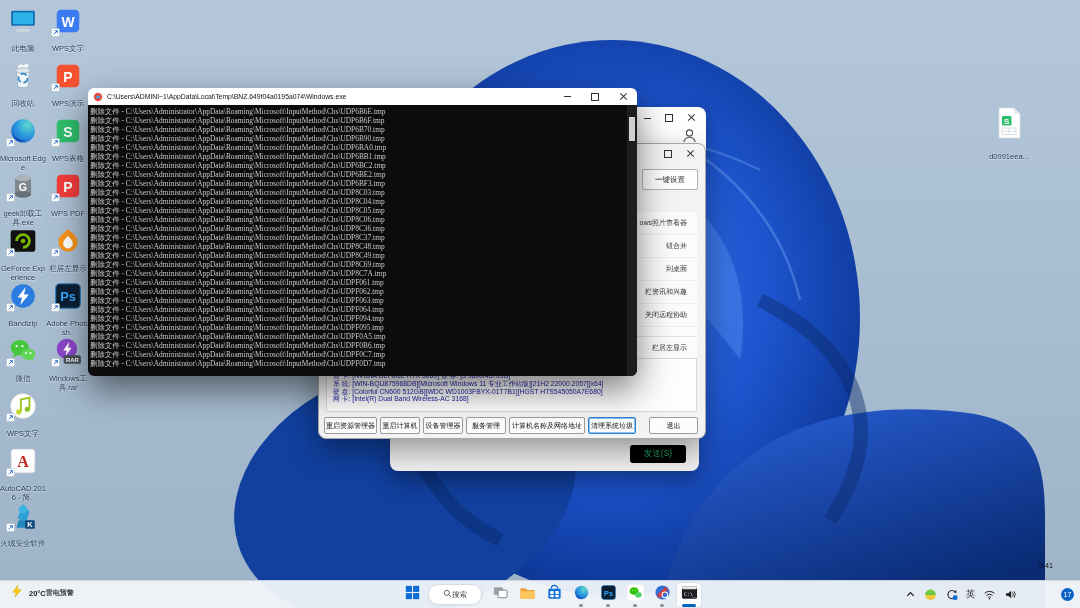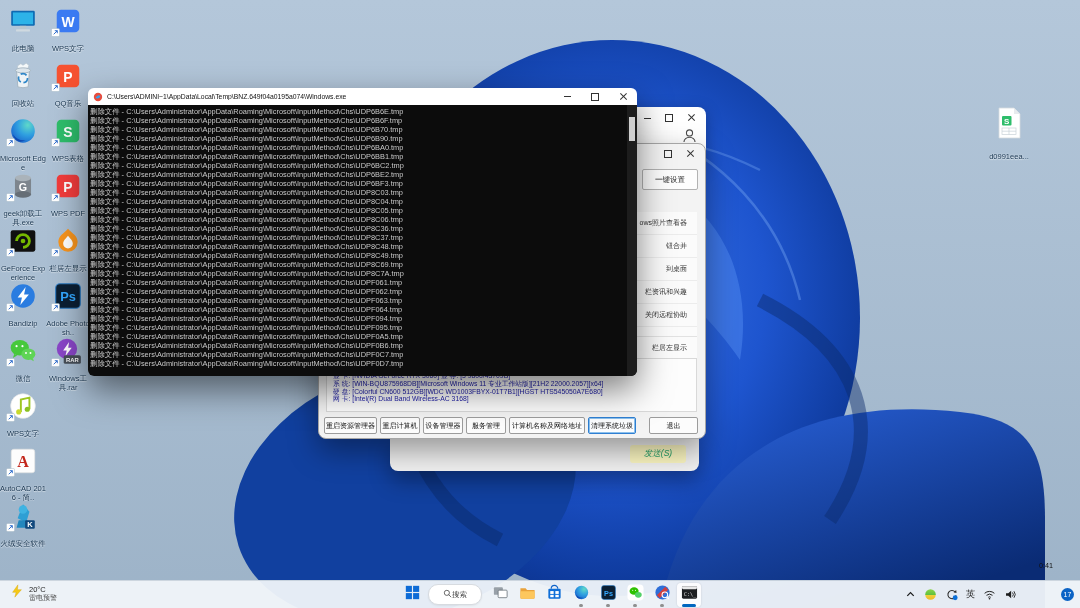--- a/index.html
+++ b/index.html
@@ -60,45 +60,45 @@
   .tw-btn:nth-child(1){width:53px;}.tw-btn:nth-child(2){width:40px;}
   .tw-btn:nth-child(3){width:40px;}.tw-btn:nth-child(4){width:40px;}
   .tw-btn:nth-child(5){width:76px;}.tw-btn:nth-child(6){width:48px;}
   .tw-btn:nth-child(7){width:49px;}
   .tw-btn.focused{border-color:#2f7fd2;box-shadow:inset 0 0 0 1px #8cc0ec;background:#fbfdff;}
   .push-right{margin-left:auto;}
 
   
   #chat-win{left:390px;top:437px;width:309px;height:34px;background:#f2f2f2;
     border-radius:0 0 8px 8px;box-shadow:0 10px 22px rgba(0,0,0,.32);z-index:15;}
-  #send-btn{position:absolute;right:13px;top:8px;width:56px;height:18px;background:#fef9c3;
-    border-radius:3px;font-size:8.5px;color:#26a269;display:flex;align-items:center;justify-content:center;font-style:italic;}
+  #send-btn{position:absolute;right:13px;top:8px;width:56px;height:18px;background:#000000;
+    border-radius:3px;font-size:8.5px;color:#26a269;display:flex;align-items:center;justify-content:center;}
 
   
   #console-win{left:88px;top:88px;width:549px;height:288px;z-index:40;
     border-radius:6px;overflow:hidden;box-shadow:0 14px 34px rgba(0,0,0,.5);}
   #console-titlebar{height:17px;background:#fff;display:flex;align-items:center;padding-left:5px;}
   #console-app-icon{width:10px;height:10px;flex:0 0 auto;}
   #console-app-icon svg{width:10px;height:10px;display:block;}
   #console-title{font-size:6.8px;color:#111;margin-left:4px;flex:1;white-space:nowrap;overflow:hidden;}
   #console-controls{display:flex;height:100%;align-items:center;}
   #console-controls .ctl{width:28px;height:17px;}
   #console-body{position:absolute;top:17px;left:0;right:0;bottom:0;background:#0c0c0c;
     overflow:hidden;padding:2px 0 0 2px;}
-  .console-line{font-family:Liberation Sans, sans-serif;font-size:7.4px;line-height:9px;
+  .console-line{font-family:Liberation Serif, serif;font-size:7.4px;line-height:9px;
     color:#c9c9c9;white-space:pre;}
   #console-scroll{position:absolute;top:17px;right:0;bottom:0;width:10px;background:#1d1d1d;}
   #console-thumb{position:absolute;top:12px;left:2px;width:6px;height:24px;background:#cfcfcf;}
 
   
   #taskbar{position:absolute;left:0;right:0;bottom:0;height:27px;z-index:50;
     background:rgba(241,245,250,.95);border-top:1px solid rgba(110,130,150,.25);}
   #weather{position:absolute;left:10px;top:3px;display:flex;align-items:center;gap:5px;}
   #weather svg{width:14px;height:14px;}
-  #weather .wt{display:flex;flex-direction:column;}
+  #weather .wt{display:flex;flex-direction:row;font-weight:bold;}
   #weather .temp{font-size:7.5px;color:#1d1d1d;line-height:9px;}
   #weather .alert{font-size:7px;color:#4a4a4a;line-height:8px;}
   #tb-center{position:absolute;left:402px;top:0;height:27px;display:flex;align-items:center;gap:6px;}
   #start-btn{width:20px;height:22px;display:flex;align-items:center;justify-content:center;border-radius:4px;}
   #start-btn svg{width:15px;height:15px;}
   #search-pill{width:52px;height:19px;background:#fff;border:1px solid #d7dbe0;border-radius:10px;
     display:flex;align-items:center;justify-content:center;gap:0;box-shadow:0 1px 2px rgba(0,0,0,.06);}
   #search-pill svg{width:9px;height:9px;}
   #search-pill span{font-size:7.5px;color:#3c3c3c;}
   #tb-icons{display:flex;align-items:center;gap:3px;}
@@ -338,21 +338,21 @@
             <rect x="3.5" y="3.5" width="21" height="21" rx="4" fill="#f65231"></rect>
             <text x="14" y="19.5" font-size="13" fill="#fff" text-anchor="middle" font-family="Liberation Sans,sans-serif" font-weight="bold">P</text>
           </svg>
           <div class="di-shortcut">
             <svg viewBox="0 0 10 10">
               <rect x="0.5" y="0.5" width="9" height="9" rx="1.5" fill="#fff" stroke="#9ab0c0" stroke-width="0.5"></rect>
               <path d="M3 7 L7 3 M4.2 3 H7 V5.8" stroke="#1e62c8" stroke-width="1" fill="none"></path>
             </svg>
           </div>
         </div>
-        <div class="di-label">QQ音乐</div>
+        <div class="di-label">WPS演示</div>
       </div>
       <div class="di-cell">
         <div class="di-glyph">
           <svg viewBox="0 0 28 28">
             <rect x="3.5" y="3.5" width="21" height="21" rx="4" fill="#2ebd6b"></rect>
             <text x="14" y="19.5" font-size="13" fill="#fff" text-anchor="middle" font-family="Liberation Sans,sans-serif" font-weight="bold">S</text>
           </svg>
           <div class="di-shortcut">
             <svg viewBox="0 0 10 10">
               <rect x="0.5" y="0.5" width="9" height="9" rx="1.5" fill="#fff" stroke="#9ab0c0" stroke-width="0.5"></rect>

